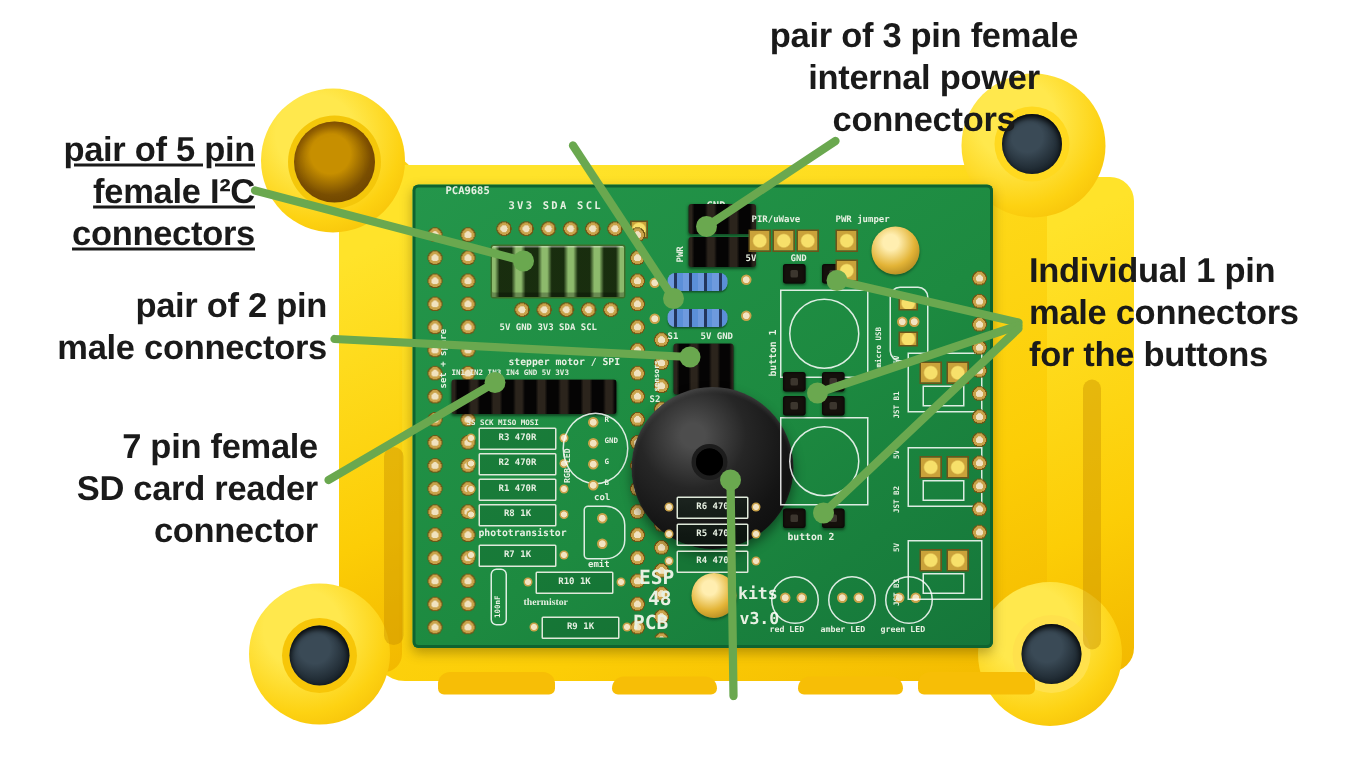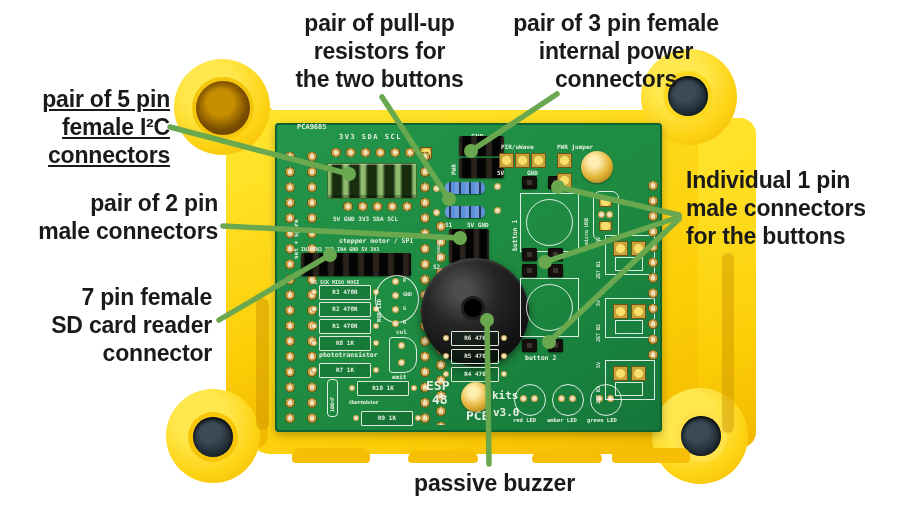--- a/index.html
+++ b/index.html
@@ -163,21 +163,21 @@
 
     <div class="buzzer" style="left:146px;top:135px;width:108px;height:108px;"></div>
     <div class="buzzhole" style="left:189px;top:176px;"></div>
 
     <div class="resbox" style="left:176px;top:208px;width:46px;">R6 470</div>
     <div class="resbox" style="left:176px;top:226px;width:46px;">R5 470</div>
     <div class="resbox" style="left:176px;top:244px;width:46px;">R4 470</div>
 
     <div class="silk" style="left:151px;top:255px;font-size:13px;">ESP</div>
     <div class="silk" style="left:157px;top:269px;font-size:13px;">48</div>
-    <div class="silk" style="left:147px;top:285px;font-size:13px;margin-left:44px;">PCB</div>
+    <div class="silk" style="left:147px;top:285px;font-size:13px;">PCB</div>
     <div class="screw" style="left:186px;top:259px;width:30px;height:30px;"></div>
     <div class="silk" style="left:217px;top:266px;font-size:11px;">kits</div>
     <div class="silk" style="left:218px;top:283px;font-size:11px;">v3.0</div>
 
     <div class="outline" style="left:239px;top:261px;width:30px;height:30px;border-radius:50%;"></div>
     <div class="pad" style="left:245px;top:272px;"></div>
     <div class="pad" style="left:256px;top:272px;"></div>
     <div class="outline" style="left:277px;top:261px;width:30px;height:30px;border-radius:50%;"></div>
     <div class="pad" style="left:283px;top:272px;"></div>
     <div class="pad" style="left:294px;top:272px;"></div>
@@ -270,24 +270,20 @@
   </svg>
 
   <div class="anno" style="left:18px;top:85px;width:152px;text-align:right;text-decoration:underline;">pair of 5 pin
 female I²C
 connectors</div>
   <div class="anno" style="left:2px;top:189px;width:216px;text-align:right;">pair of 2 pin
 male connectors</div>
   <div class="anno" style="left:16px;top:283px;width:196px;text-align:right;">7 pin female
 SD card reader
 connector</div>
-  <div class="anno" style="left:277px;top:9px;width:205px;text-align:center;">pair of pull-up
-resistors for
-the two buttons</div>
   <div class="anno" style="left:496px;top:9px;width:240px;text-align:center;">pair of 3 pin female
 internal power
 connectors</div>
   <div class="anno" style="left:686px;top:166px;width:214px;text-align:left;">Individual 1 pin
 male connectors
 for the buttons</div>
-  <div class="anno" style="left:392px;top:469px;width:205px;text-align:center;">passive buzzer</div>
 
 </div>
 
 </body></html>

